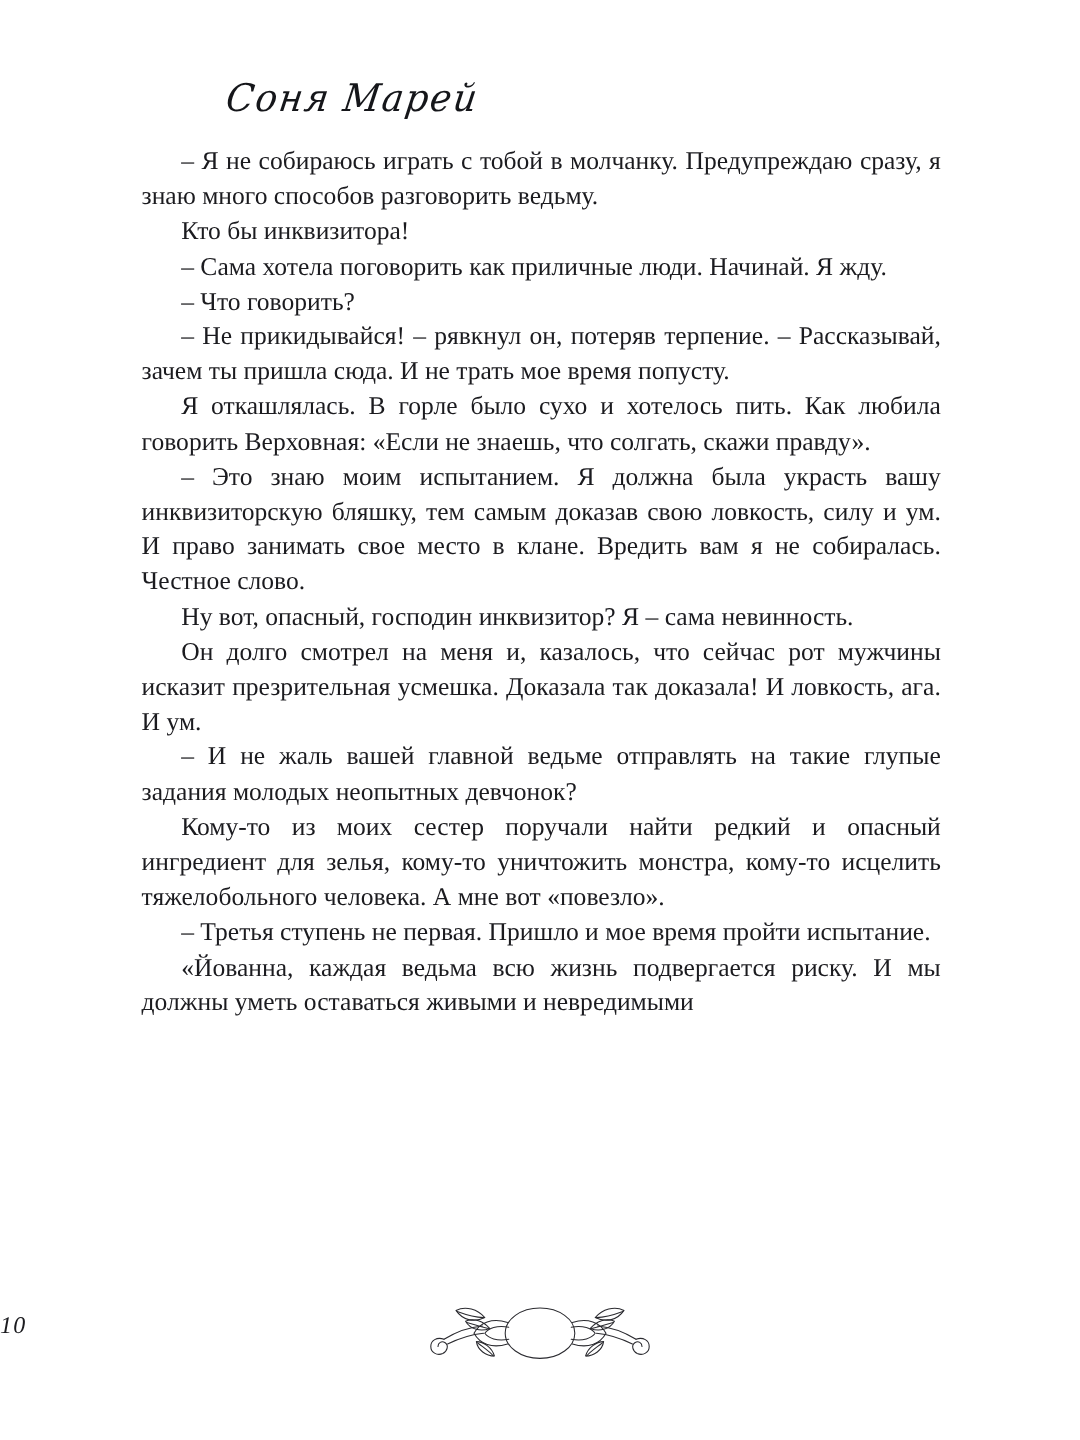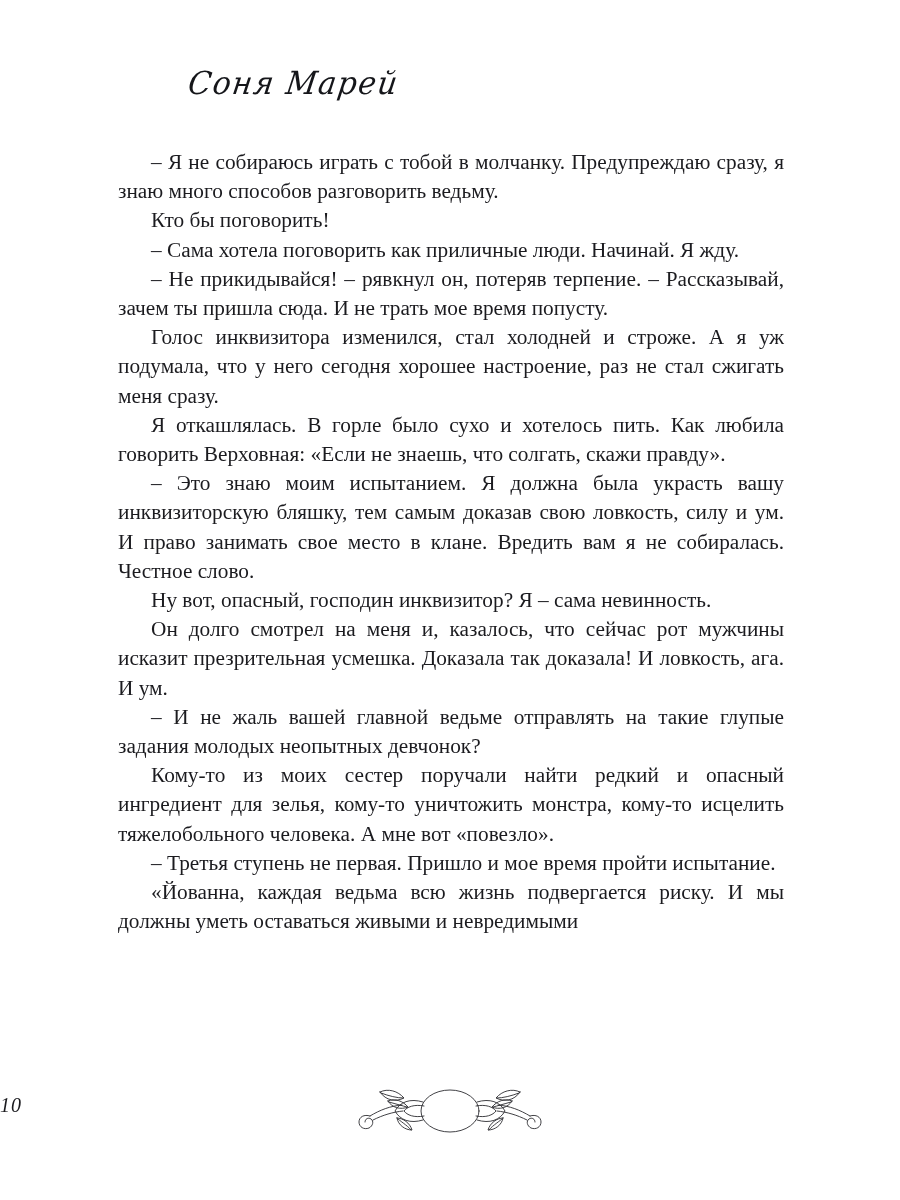--- a/index.html
+++ b/index.html
@@ -40,21 +40,21 @@
     transform: skewX(-8deg) scaleY(1.06);
     transform-origin: left bottom;
     white-space: nowrap;
     font-weight: 400;
   }
 
   
   .text-block {
     position: absolute;
     left: 118px;
-    top: 148px;
+    top: 120px;
     width: 666px;
   }
   .para {
     margin: 0;
     text-align: justify;
     text-justify: inter-word;
     text-indent: 33px;
     font-size: 21.3px;
     line-height: 29.2px;
     color: #1b1b1f;
@@ -97,24 +97,24 @@
 <body>
 
 <div class="page">
 
   <div class="running-head">
     <span class="running-head-text">Соня Марей</span>
   </div>
 
   <div class="text-block">
     <p class="para">– Я не собираюсь играть с тобой в молчанку. Предупреждаю сразу, я знаю много способов разговорить ведьму.</p>
-    <p class="para">Кто бы поговорить!</p>
+    <p class="para">Кто бы инквизитора!</p>
     <p class="para">– Сама хотела поговорить как приличные люди. Начинай. Я жду.</p>
+    <p class="para">– Что говорить?</p>
     <p class="para">– Не прикидывайся! – рявкнул он, потеряв терпение. – Рассказывай, зачем ты пришла сюда. И не трать мое время попусту.</p>
-    <p class="para">Голос инквизитора изменился, стал холодней и строже. А я уж подумала, что у него сегодня хорошее настроение, раз не стал сжигать меня сразу.</p>
     <p class="para">Я откашлялась. В горле было сухо и хотелось пить. Как любила говорить Верховная: «Если не знаешь, что солгать, скажи правду».</p>
     <p class="para">– Это знаю моим испытанием. Я должна была украсть вашу инквизиторскую бляшку, тем самым доказав свою ловкость, силу и ум. И право занимать свое место в клане. Вредить вам я не собиралась. Честное слово.</p>
     <p class="para">Ну вот, опасный, господин инквизитор? Я – сама невинность.</p>
     <p class="para">Он долго смотрел на меня и, казалось, что сейчас рот мужчины исказит презрительная усмешка. Доказала так доказала! И ловкость, ага. И ум.</p>
     <p class="para">– И не жаль вашей главной ведьме отправлять на такие глупые задания молодых неопытных девчонок?</p>
     <p class="para">Кому-то из моих сестер поручали найти редкий и опасный ингредиент для зелья, кому-то уничтожить монстра, кому-то исцелить тяжелобольного человека. А мне вот «повезло».</p>
     <p class="para">– Третья ступень не первая. Пришло и мое время пройти испытание.</p>
     <p class="para">«Йованна, каждая ведьма всю жизнь подвергается риску. И мы должны уметь оставаться живыми и невредимыми</p>
   </div>
 

